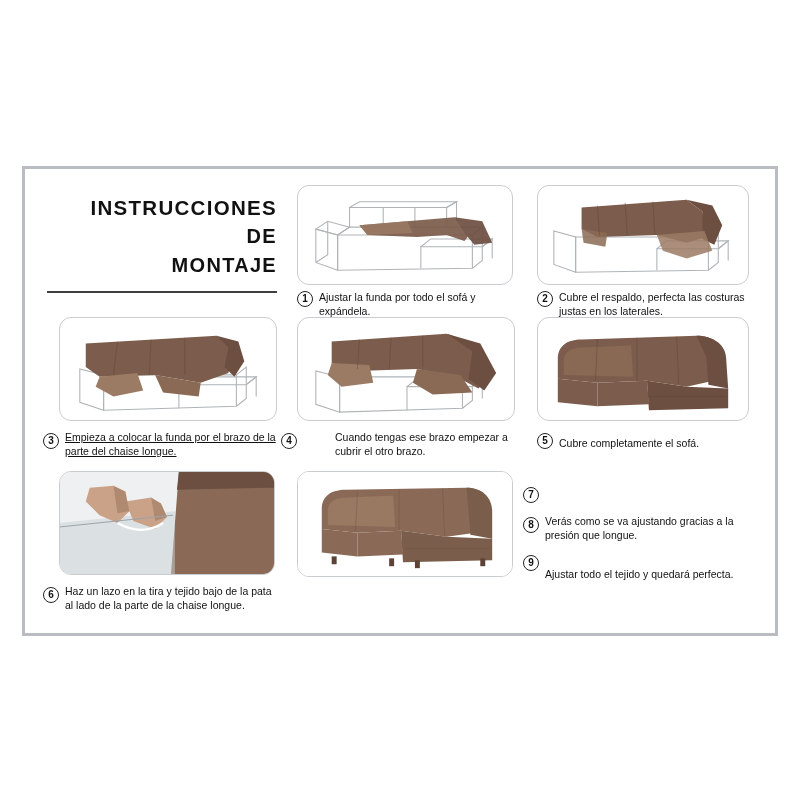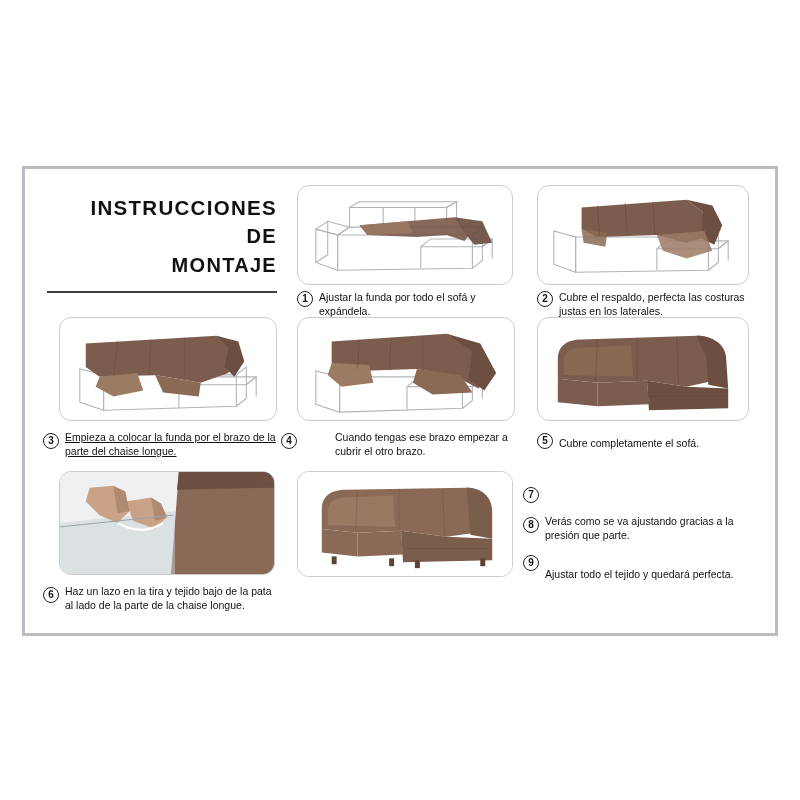--- a/index.html
+++ b/index.html
@@ -262,18 +262,18 @@
         <rect x="92" y="88" width="5" height="8"></rect>
         <rect x="118" y="90" width="5" height="8"></rect>
         <rect x="184" y="88" width="5" height="8"></rect>
       </g>
     </svg>
   </div>
 
   <div class="bullet" style="left:498px;top:318px;">7</div>
 
   <div class="bullet" style="left:498px;top:348px;">8</div>
-  <div class="caption" style="left:520px;top:346px;width:214px;">Verás como se va ajustando gracias a la presión que parte.</div>
+  <div class="caption" style="left:520px;top:346px;width:214px;">Verás como se va ajustando gracias a la presión que longue.</div>
 
   <div class="bullet" style="left:498px;top:386px;">9</div>
   <div class="caption" style="left:520px;top:386px;width:218px;margin-top:13px;">Ajustar todo el tejido y quedará perfecta.</div>
 
 </div>
 
 </body></html>

